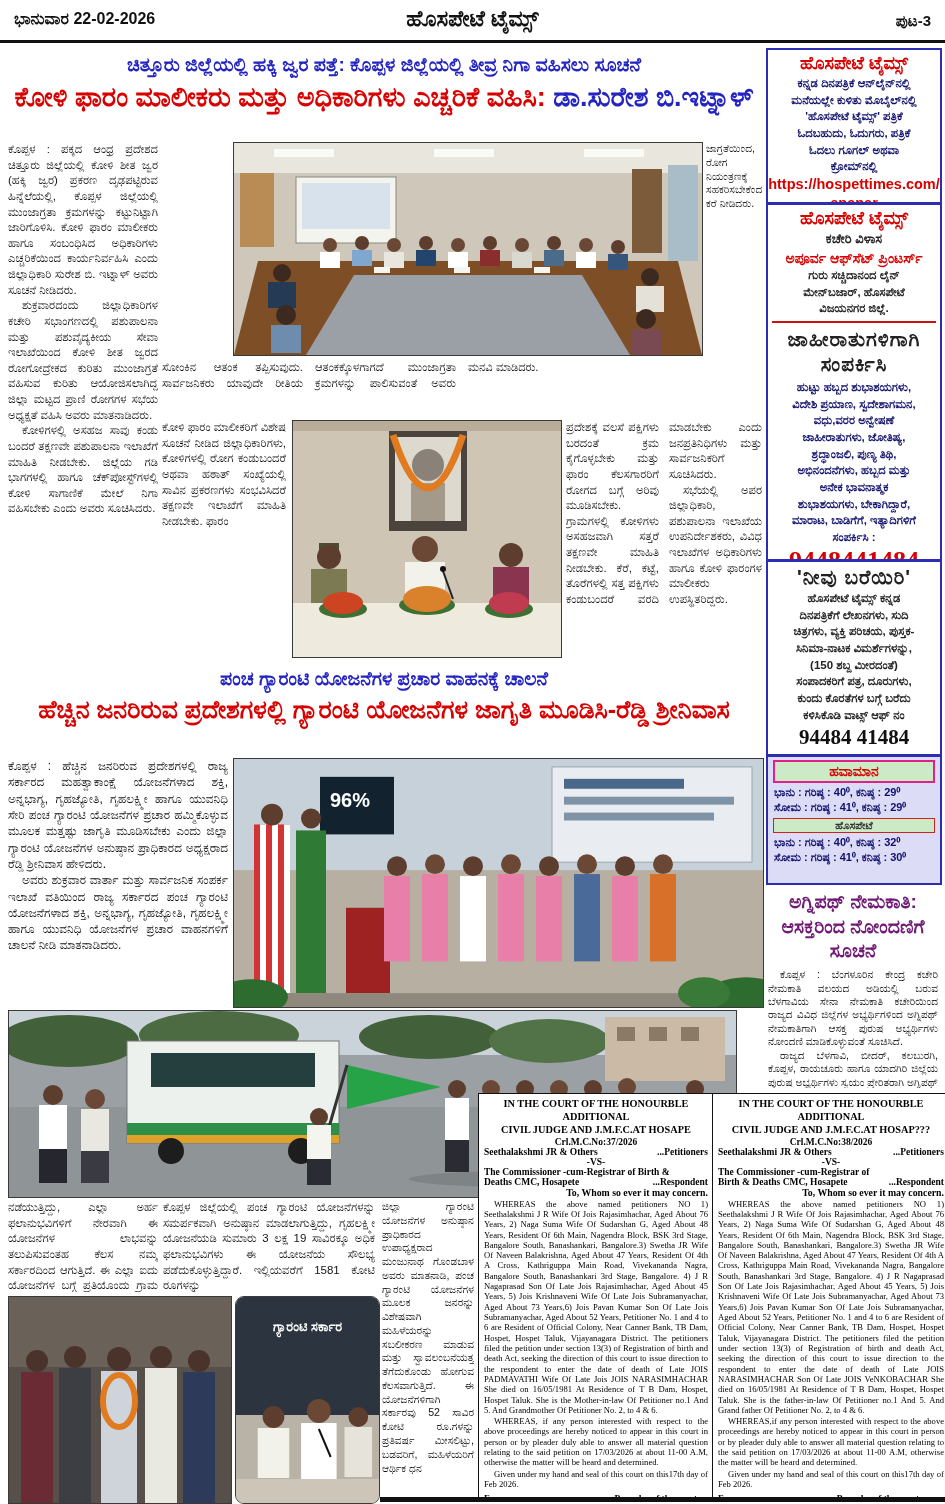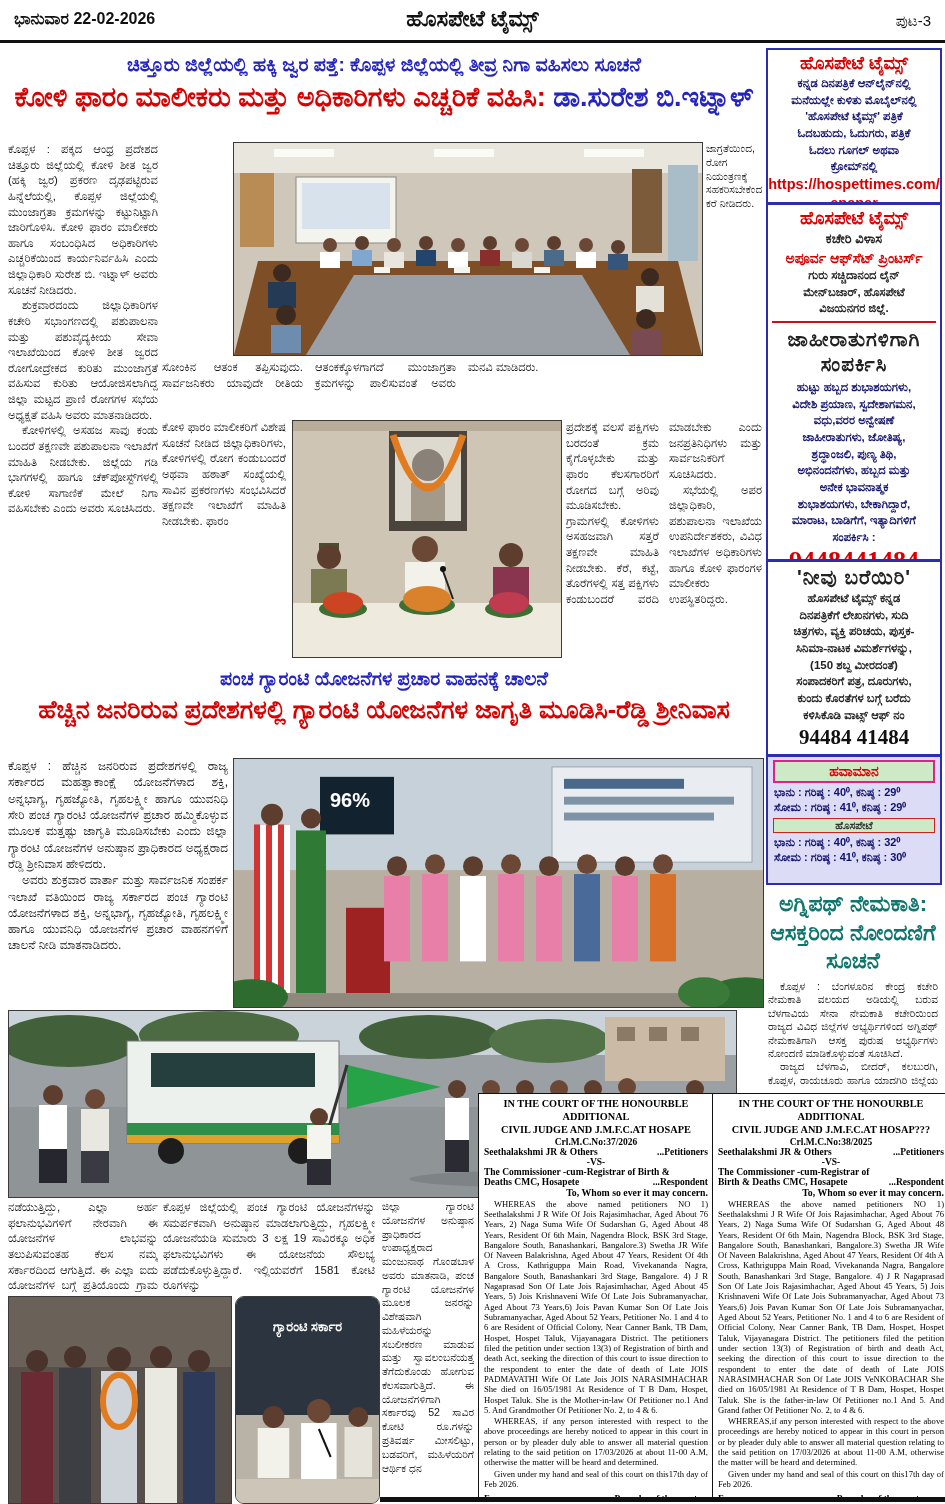--- a/index.html
+++ b/index.html
@@ -5,21 +5,21 @@
   html,body{margin:0;padding:0;background:#e8e8e8;}
   .page{position:relative;width:945px;height:1504px;background:#ffffff;font-family:"Liberation Sans",sans-serif;overflow:hidden;margin:0 auto;}
   .abs{position:absolute;}
   .b{font-weight:bold;}
   .red{color:#d90000;}
   .blue{color:#2424c2;}
   .ctr{text-align:center;}
   
   .hdr-date{left:14px;top:10px;font-size:16px;font-weight:bold;color:#111;}
   .hdr-mast{left:0;right:0;top:6px;font-size:22px;font-weight:bold;color:#111;text-align:center;}
-  .hdr-page{right:14px;top:12px;font-size:15px;font-weight:normal;color:#111;}
+  .hdr-page{right:14px;top:12px;font-size:15px;font-weight:bold;color:#111;}
   .hdr-rule{left:0;top:40px;width:945px;height:3px;background:#111;}
   
   .kick{font-size:19px;font-weight:bold;color:#2424c2;text-align:center;line-height:1.2;}
   .head1{font-size:27px;font-weight:bold;text-align:center;line-height:1.12;}
   .head2{font-size:25px;font-weight:bold;text-align:center;line-height:1.1;color:#d90000;}
   
   .bt{font-size:11.5px;line-height:1.36;color:#141414;text-align:justify;overflow:hidden;}
   .bt p{margin:0;text-indent:14px;}
   .bt p.np{text-indent:0;}
   .bt-sm{font-size:10.6px;line-height:1.3;}
@@ -33,21 +33,21 @@
   .scenter{text-align:center;font-size:11.5px;font-weight:bold;color:#13136e;line-height:1.45;padding:0 21px;}
   .surl{color:#d90000;font-weight:bold;font-size:14.5px;text-align:center;line-height:1.3;}
   .redrule{height:2px;background:#cc1111;margin:4px 4px;}
   .adsbig{font-size:20px;font-weight:bold;color:#222;text-align:center;line-height:1.25;letter-spacing:1px;}
   .phone-big{color:#d90000;font-weight:bold;font-size:26px;text-align:center;font-family:"Liberation Serif",serif;}
   .phone-blk{color:#111;font-weight:bold;font-size:21px;text-align:center;font-family:"Liberation Serif",serif;line-height:1.35;}
   .wx{background:#dcdcf6;border:2px solid #2d2db4;overflow:hidden;}
   .wxhead{margin:3px 5px 2px;border:2px solid #e0218a;background:#cdeac6;color:#d90000;font-weight:bold;text-align:center;font-size:14px;padding:1px 0;}
   .wxsub{margin:3px 5px 2px;border:1px solid #cc2222;background:#cdeac6;color:#333;text-align:center;font-size:10.5px;font-weight:bold;padding:0;}
   .wxrow{color:#10106e;font-weight:bold;font-size:11px;padding:1px 6px;white-space:nowrap;}
-  .armyh{font-size:22px;font-weight:bold;text-align:center;line-height:1.3;color:#0f766e;}
+  .armyh{font-size:19px;font-weight:bold;text-align:center;line-height:1.3;color:#701a75;}
   .armyb{font-size:10.5px;line-height:1.28;text-align:justify;color:#141414;}
   .armyb p{margin:0;text-indent:12px;}
   .armysite{font-size:14.5px;font-weight:bold;letter-spacing:1.5px;color:#111;}
   
   .notice{border:1.5px solid #111;background:#fff;font-family:"Liberation Serif",serif;padding:4px 5px;overflow:hidden;}
   .nh{font-size:10.3px;font-weight:bold;text-align:center;line-height:1.25;}
   .ncase{font-size:9.5px;font-weight:bold;text-align:center;}
   .nrow{display:flex;justify-content:space-between;font-size:9.5px;font-weight:bold;}
   .nvs{text-align:center;font-size:9.5px;font-weight:bold;}
   .nto{text-align:right;font-size:9.8px;font-weight:bold;}
@@ -391,21 +391,21 @@
 Venkatesh T.
 Advocate, Hospet.</span><span style="text-align:center;">By order of the court
 QShirestedar,
 Addititional Civil Judge &amp;
 JMFC Court Hosapete.</span></div>
   </div>
 
   <div class="abs notice" style="left:712px;top:1093px;width:226px;height:396px;">
     <div class="nh">IN THE COURT OF THE HONOURBLE ADDITIONAL</div>
     <div class="nh">CIVIL JUDGE AND J.M.F.C.AT HOSAP???</div>
-    <div class="ncase">Crl.M.C.No:38/2025</div>
+    <div class="ncase">Crl.M.C.No:38/2026</div>
     <div class="nrow">
         <span>Seethalakshmi JR &amp; Others</span>
         <span>...Petitioners</span>
       </div>
     <div class="nvs">-VS-</div>
     <div class="nrow">
         <span>The Commissioner -cum-Registrar of</span>
       </div>
     <div class="nrow">
         <span>Birth &amp; Deaths CMC, Hosapete</span>

